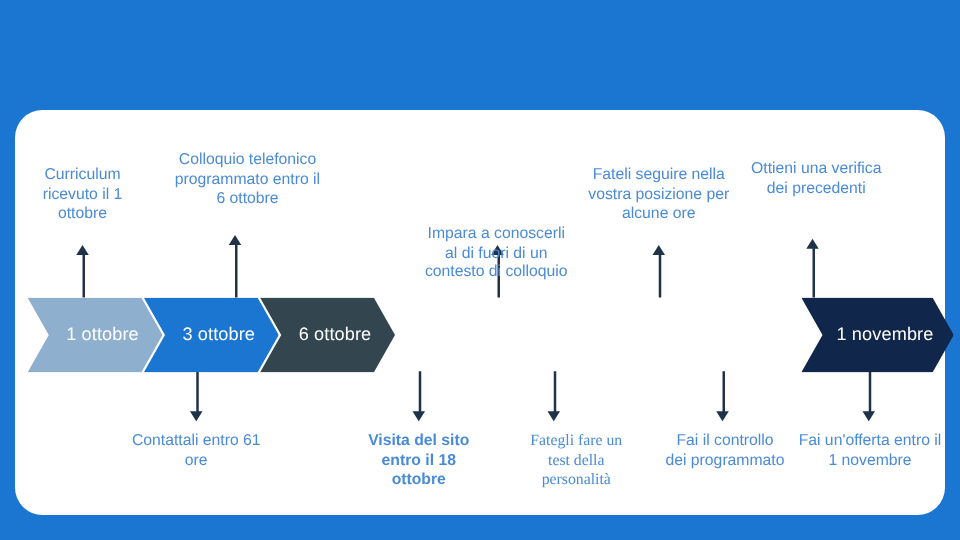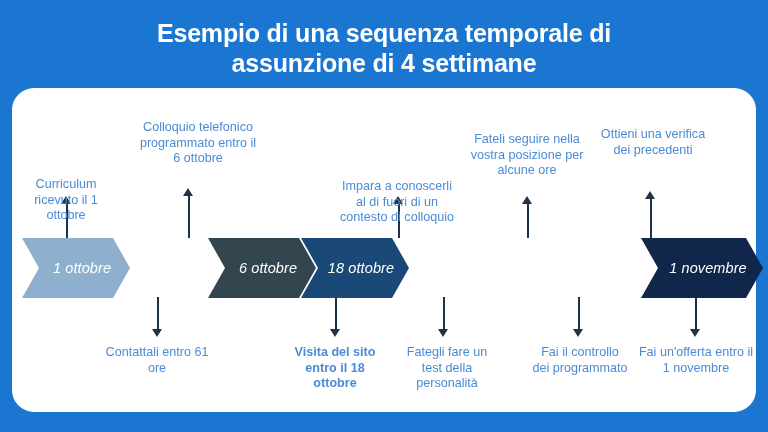--- a/index.html
+++ b/index.html
@@ -31,21 +31,21 @@
     position: absolute;
     left: 12px; top: 88px;
     width: 744px; height: 324px;
     background: #FFFFFF;
     border-radius: 22px;
   }
   
   #chevron-band {
     position: absolute;
     left: 0; top: 150px;   
-    width: 744px; height: 72px; font-style: italic;
+    width: 744px; height: 72px;
   }
   .chev {
     position: absolute;
     top: 0;
     height: 60px;
     display: flex;
     align-items: center;
     justify-content: center;
     color: #FFFFFF;
     font-size: 14.5px;
@@ -96,46 +96,44 @@
     white-space: pre-line;
   }
   .label.top   { bottom: auto; }
   .label.bottom{ top: auto; }
 </style>
 </head>
 <body>
 
 <div id="root">
 
-  <div id="title">Esempio di una sequenza temporale di
-assunzione di 4 settimane</div>
 
   <div id="card">
     <div id="chevron-band">
         <div class="chev first" style="left: 10px; width: 108px; background: rgb(143, 175, 206); z-index: 20;">
           <span class="chev-label">1 ottobre</span>
         </div>
+        <div class="chev" style="left: 103px; width: 108px; background: rgb(27, 118, 210); z-index: 19;">
+          <span class="chev-label">3 ottobre</span>
+        </div>
         <div class="chev" style="left: 196px; width: 108px; background: rgb(51, 70, 80); z-index: 18;">
           <span class="chev-label">6 ottobre</span>
-        </div>
-        <div class="chev" style="left: 289px; width: 108px; background: rgb(26, 73, 119); z-index: 17;">
-          <span class="chev-label">18 ottobre</span>
         </div>
         <div class="chev" style="left: 629px; width: 122px; background: rgb(16, 38, 74); z-index: 15;">
           <span class="chev-label">1 novembre</span>
         </div>
       </div>
   </div>
 
   <div id="callouts-above">
       <div class="arrow-up" style="left: 61px; top: 196px; height: 42px;">
         <div class="arrow-stem" style="top: 6px; height: 36px;"></div>
         <div class="arrow-head"></div>
       </div>
-      <div class="label top" style="left: 14px; width: 104px; top: 132px; margin-top: 45px;">Curriculum
+      <div class="label top" style="left: 14px; width: 104px; top: 132px;">Curriculum
 ricevuto il 1
 ottobre</div>
       <div class="arrow-up" style="left: 183px; top: 188px; height: 50px;">
         <div class="arrow-stem" style="top: 6px; height: 44px;"></div>
         <div class="arrow-head"></div>
       </div>
       <div class="label top" style="left: 128px; width: 140px; top: 120px;">Colloquio telefonico
 programmato entro il
 6 ottobre</div>
       <div class="arrow-up" style="left: 393px; top: 196px; height: 42px;">
@@ -170,21 +168,21 @@
         <div class="arrow-stem" style="top: 0px; height: 34px;"></div>
         <div class="arrow-head"></div>
       </div>
       <div class="label bottom" style="left: 271px; width: 128px; top: 345px; font-weight: bold;">Visita del sito
 entro il 18
 ottobre</div>
       <div class="arrow-down" style="left: 438px; top: 297px; height: 40px;">
         <div class="arrow-stem" style="top: 0px; height: 34px;"></div>
         <div class="arrow-head"></div>
       </div>
-      <div class="label bottom" style="left: 386px; width: 122px; top: 345px;">Fategli fare un
+      <div class="label bottom" style="left: 400px; width: 122px; top: 345px; font-family: Liberation Serif, serif;">Fategli fare un
 test della
 personalità</div>
       <div class="arrow-down" style="left: 573px; top: 297px; height: 40px;">
         <div class="arrow-stem" style="top: 0px; height: 34px;"></div>
         <div class="arrow-head"></div>
       </div>
       <div class="label bottom" style="left: 519px; width: 122px; top: 345px;">Fai il controllo
 dei programmato</div>
       <div class="arrow-down" style="left: 690px; top: 297px; height: 40px;">
         <div class="arrow-stem" style="top: 0px; height: 34px;"></div>

